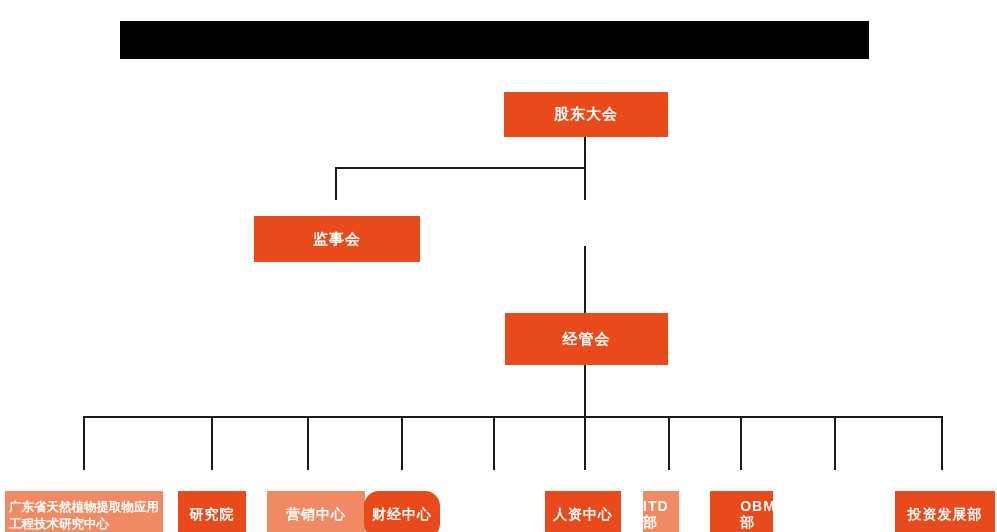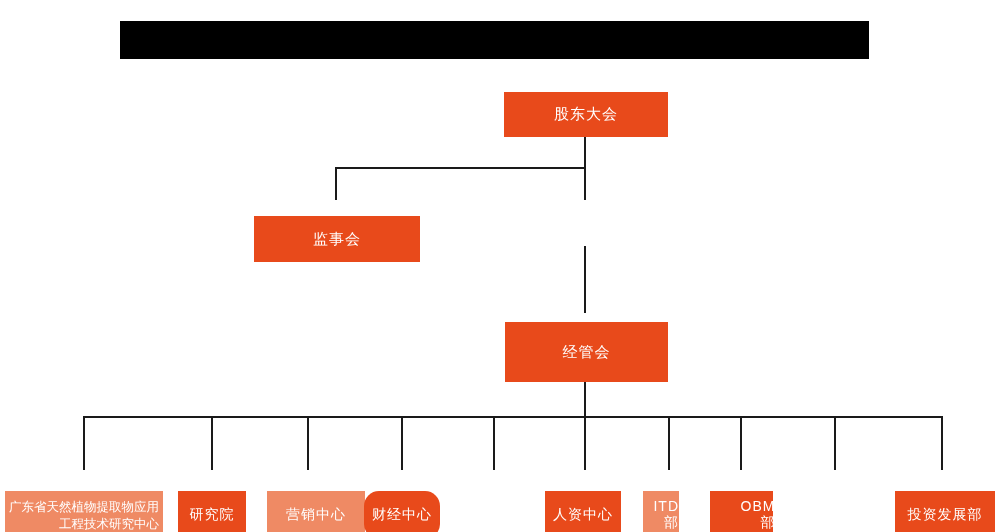--- a/index.html
+++ b/index.html
@@ -15,23 +15,23 @@
     position: absolute;
     left: 120px; top: 21px;
     width: 749px; height: 38px;
     background: var(--redaction, #000000);
   }
   .node {
     position: absolute;
     display: flex;
     align-items: center;
     justify-content: center;
-    text-align: right;
+    text-align: left;
     color: var(--text_on_box, #ffffff);
-    font-weight: 400;
+    font-weight: 700;
     box-sizing: border-box;
     letter-spacing: 1px;
   }
   .dark  { background: var(--box_dark,  #e84a1b); }
   .light { background: var(--box_light, #ef8a64); }
   .lv1 { font-size: 15px; }
   .dept { top: 491px; height: 48px; font-size: 14px; }
   .dept-multiline {
     font-size: 12.5px;
     line-height: 1.4;
@@ -66,21 +66,21 @@
   <div class="line drop" style="left:584px;"></div>
   <div class="line drop" style="left:668px;"></div>
   <div class="line drop" style="left:740px;"></div>
   <div class="line drop" style="left:834px;"></div>
   <div class="line drop" style="left:941px;"></div>
 
   <div class="node dark lv1" style="left:504px; top:92px; width:164px; height:45px;">股东大会</div>
 
   <div class="node dark lv1" style="left:254px; top:200px; width:166px; height:46px;margin-top:16px;">监事会</div>
 
-  <div class="node dark lv1" style="left:505px; top:322px; width:163px; height:60px;">经管会</div>
+  <div class="node dark lv1" style="left:505px; top:313px; width:163px; height:52px;">经管会</div>
 
   <div class="node light dept dept-multiline" style="left:5px; width:158px;">广东省天然植物提取物应用工程技术研究中心</div>
   <div class="node dark dept" style="left:178px; width:68px;">研究院</div>
   <div class="node light dept" style="left:267px; width:98px;">营销中心</div>
   <div class="node dark dept" style="left:364px; width:76px;border-radius:15px;">财经中心</div>
   <div class="node dark dept" style="left:545px; width:76px;">人资中心</div>
   <div class="node light dept" style="left:643px; width:36px;">ITD部</div>
   <div class="node dark dept" style="left:710px; width:63px;padding-left:33px;">OBM部</div>
   <div class="node dark dept" style="left:895px; width:100px;">投资发展部</div>
 

